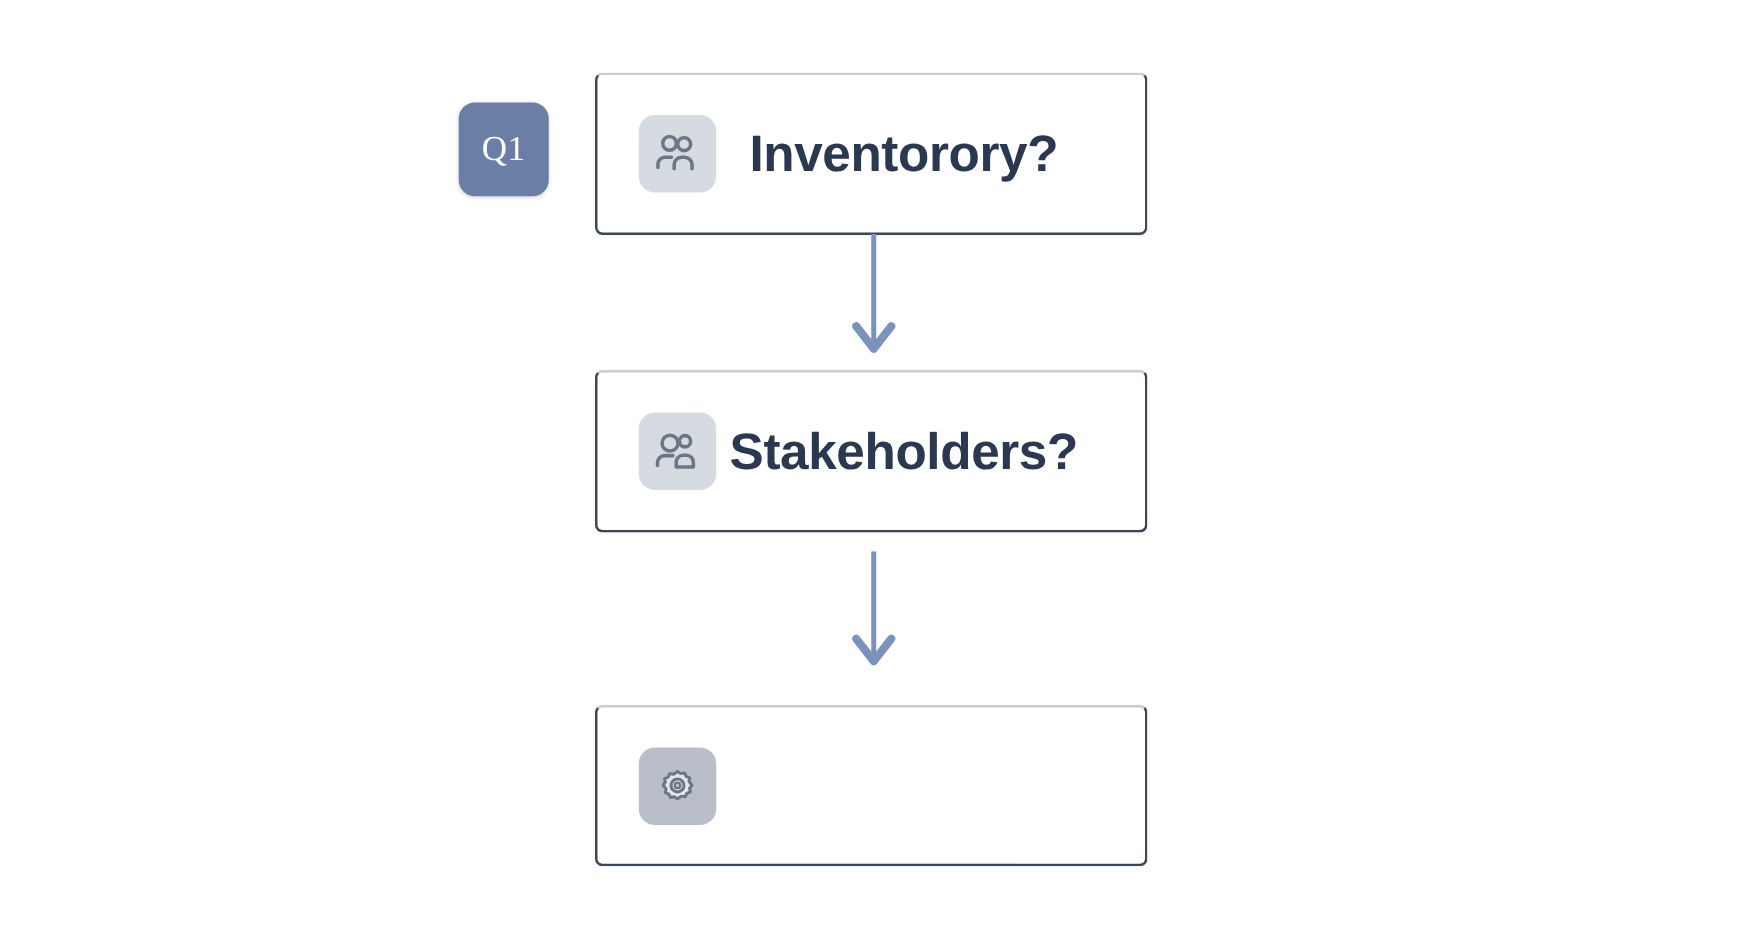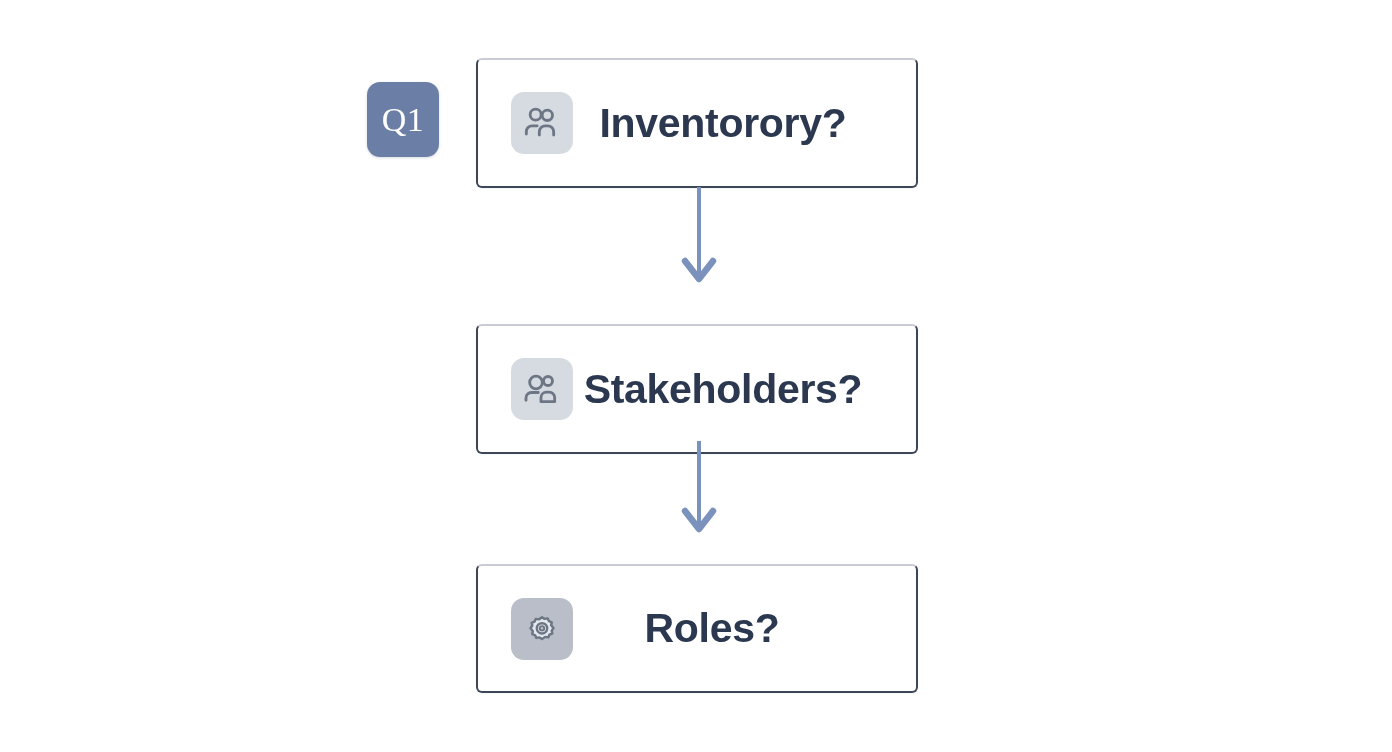--- a/index.html
+++ b/index.html
@@ -35,41 +35,41 @@
     background: #6b7fa6;
     border-radius: 13px;
     display: flex;
     align-items: center;
     justify-content: center;
     box-shadow: 0 1px 3px rgba(40,50,70,0.18);
   }
   .q-badge-label {
     color: #ffffff;
     font-family: "Liberation Serif", serif;
-    font-size: 34px;
+    font-size: 28px;
     line-height: 1;
     letter-spacing: 0.5px;
   }
 
   
   .node {
     position: absolute;
     left: 476px;
     width: 442px;
     background: #ffffff;
     border-radius: 6px;
     border: 2.5px solid #3c4656;
     border-top-color: #c9ccd2;
     box-sizing: border-box;
     display: flex;
     align-items: center;
     box-shadow: 0 1px 2px rgba(60,70,90,0.05);
   }
   .node-1 { top: 58px;  height: 130px; }
-  .node-2 { top: 324px; height: 130px; }
+  .node-2 { top: 296px; height: 130px; }
   .node-3 { top: 564px; height: 129px; }
 
   .node-icon {
     position: absolute;
     left: 33px;
     width: 62px;
     height: 62px;
     border-radius: 13px;
     display: flex;
     align-items: center;
@@ -148,16 +148,15 @@
   </div>
 
   <div class="node node-3">
     <div class="node-icon gear-tile">
       <svg width="40" height="40" viewBox="0 0 24 24" fill="none" stroke="#6d7685" stroke-width="1.5" stroke-linecap="round" stroke-linejoin="round">
         <path fill="#e4e7ec" stroke="#6d7685" d="M12 3.1l1.55 1.05 1.84-.33.74 1.72 1.72.74-.33 1.84L18.9 10l-1.05 1.55.33 1.84-1.72.74-.74 1.72-1.84-.33L12 16.9l-1.55-1.05-1.84.33-.74-1.72-1.72-.74.33-1.84L5.1 10l1.05-1.55-.33-1.84 1.72-.74.74-1.72 1.84.33z" transform="translate(0 2) scale(1 0.95)"></path>
         <circle cx="12" cy="11.6" r="3.1" fill="#eceef2" stroke="#6d7685"></circle>
         <circle cx="12" cy="11.6" r="1.35" fill="#b9bec8" stroke="#6d7685" stroke-width="1.1"></circle>
       </svg>
     </div>
-    <div class="node-label">Roles?</div>
   </div>
 
 </div>
 
 </body></html>

